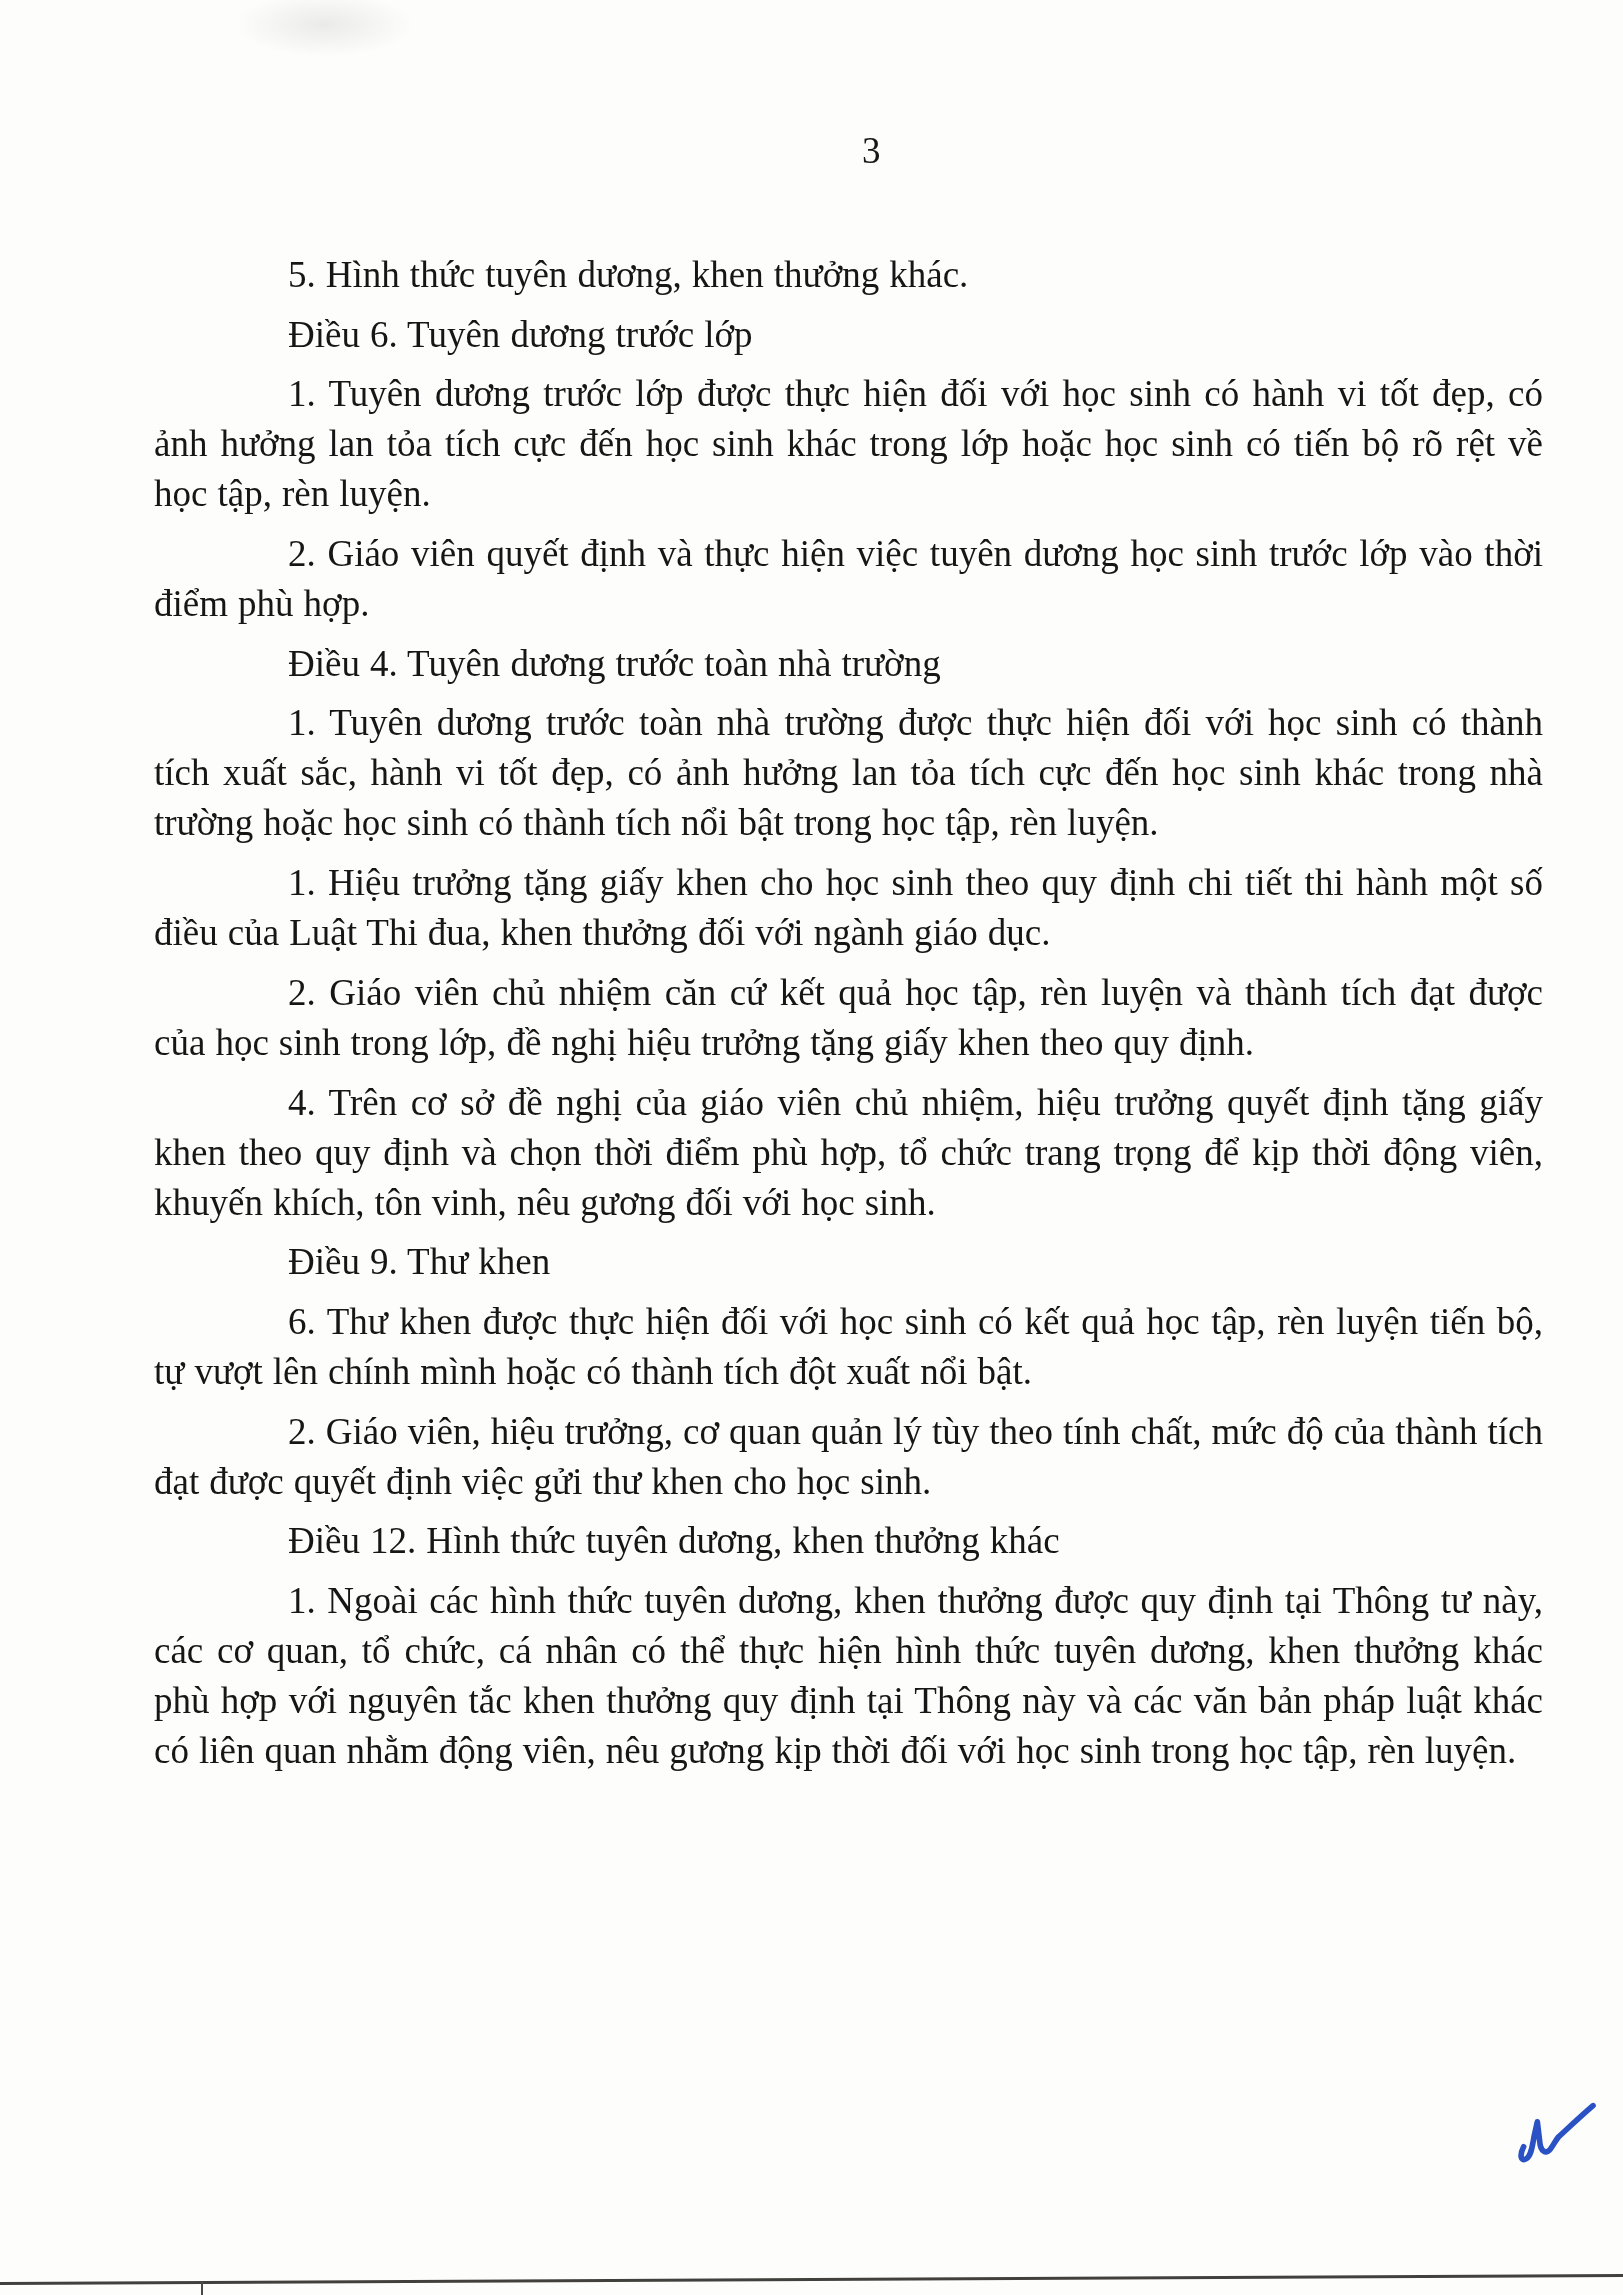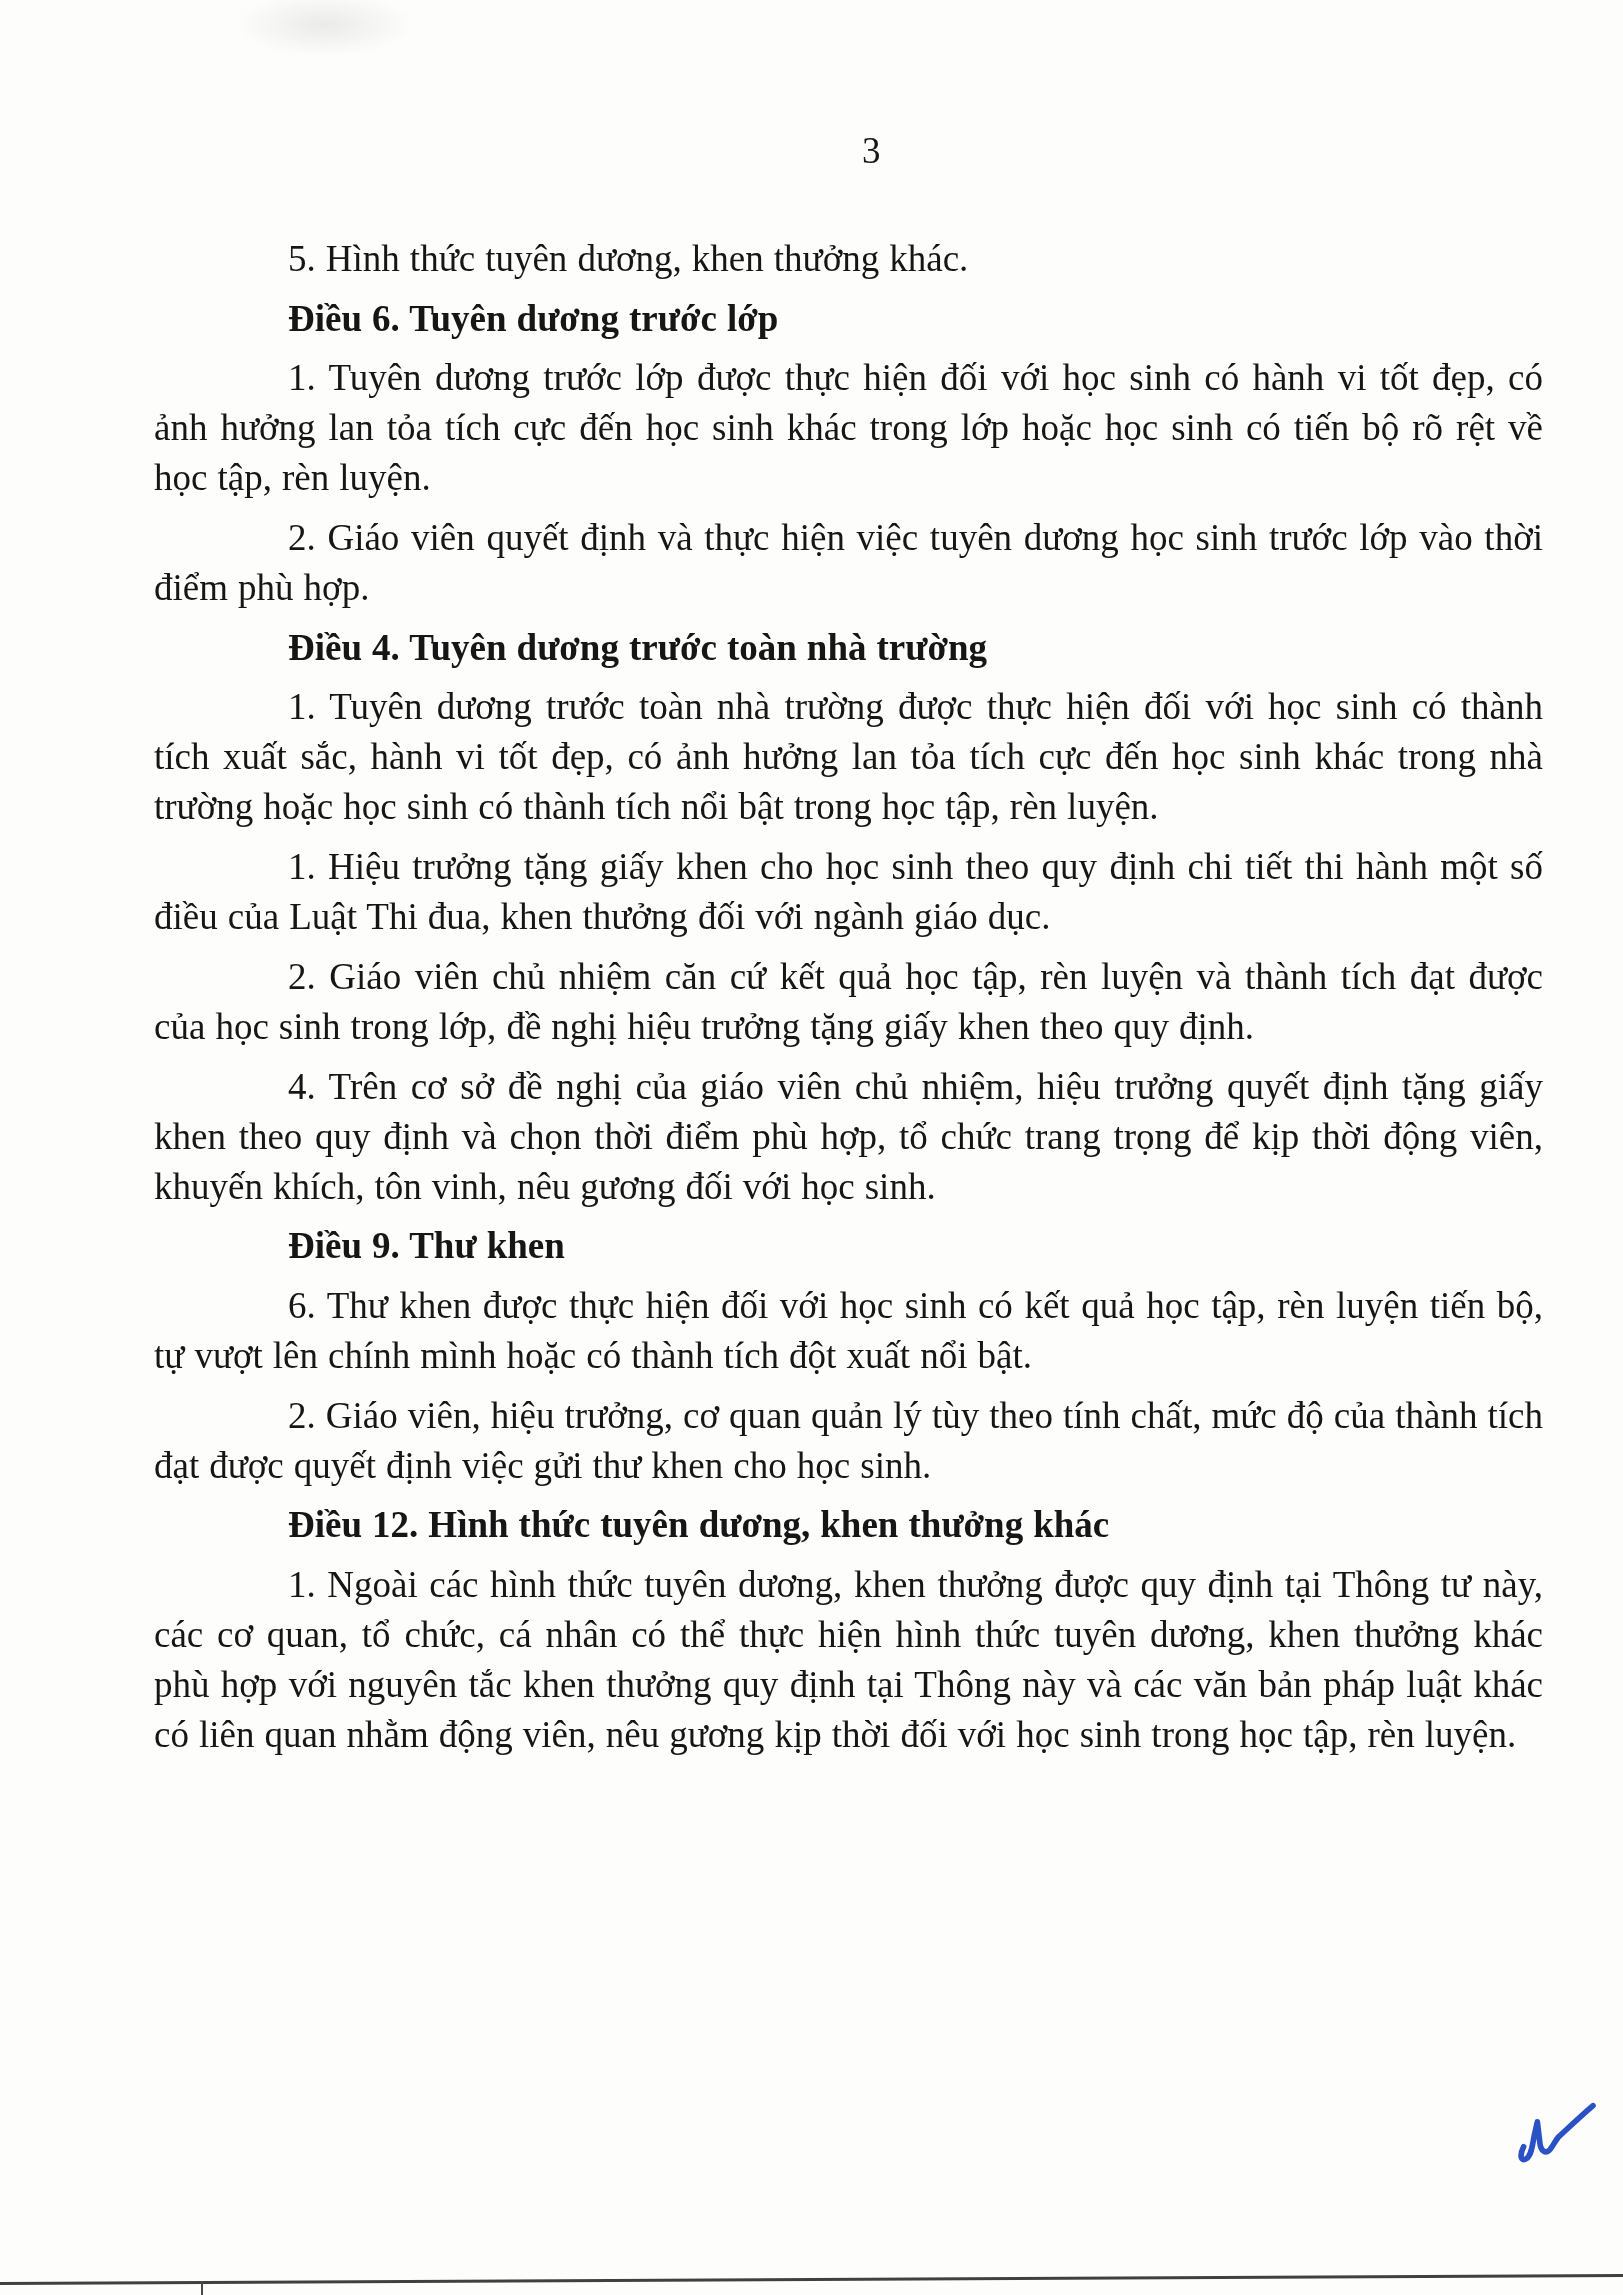--- a/index.html
+++ b/index.html
@@ -28,35 +28,35 @@
   .page-number {
     position: absolute;
     top: 130px;
     left: 862px;
     font-size: 37px;
     line-height: 41px;
   }
   .content {
     position: absolute;
     left: 154px;
-    top: 234px;
+    top: 250px;
     width: 1389px;
     font-size: 37px;
     line-height: 50px;
     text-align: justify;
     word-spacing: 0.8px;
   }
   .content .para {
     margin: 0 0 9.7px 0;
     text-indent: 134px;
   }
   .content .heading {
     margin: 0 0 9.7px 0;
     text-indent: 134px;
-    font-weight: bold;
+    font-weight: normal;
     text-align: left;
   }
   .signature {
     position: absolute;
     left: 1512px;
     top: 2100px;
     width: 91px;
     height: 71px;
   }
   .bottom-edge-line {

